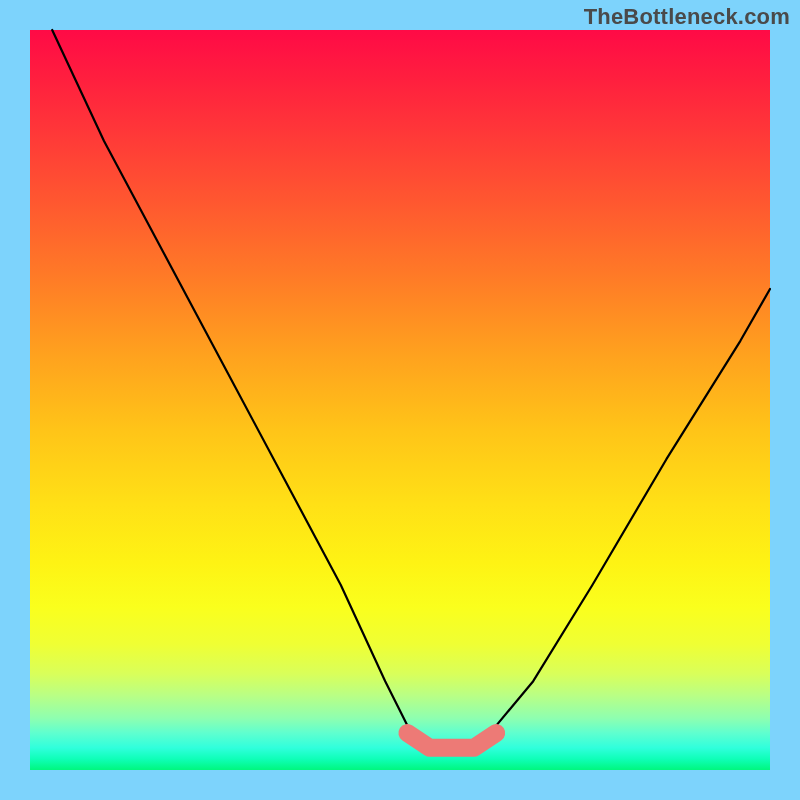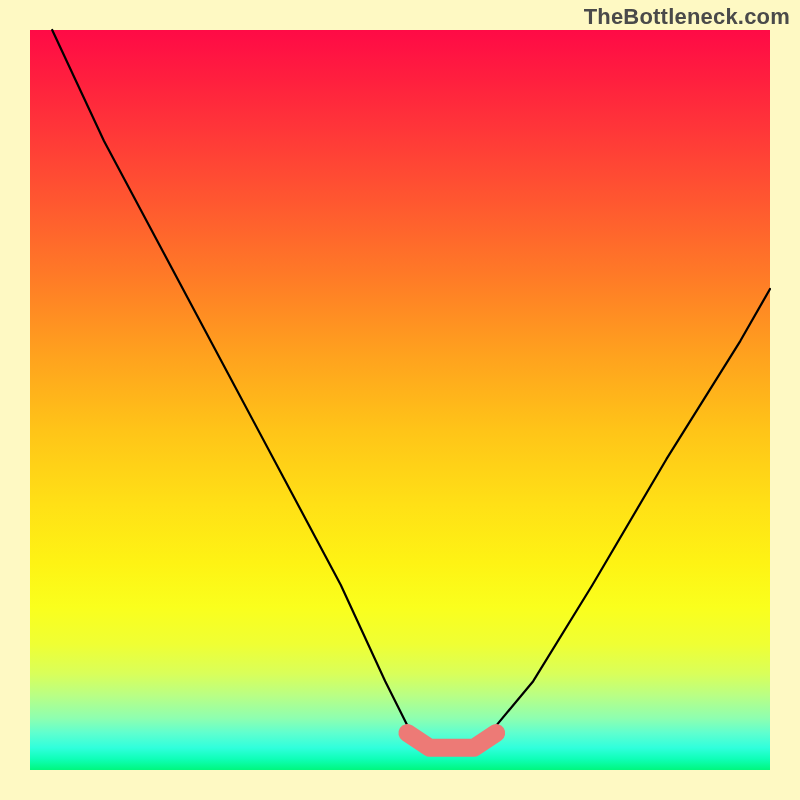--- a/index.html
+++ b/index.html
@@ -8,21 +8,21 @@
     width: 800px;
     height: 800px;
     background: #000;
     font-family: Arial, Helvetica, sans-serif;
     overflow: hidden;
   }
   .frame {
     position: relative;
     width: 800px;
     height: 800px;
-    background: #fef9c3;
+    background: #7dd3fc;
   }
   .watermark {
     position: absolute;
     top: 4px;
     right: 10px;
     color: #4a4a4a;
     font-size: 22px;
     font-weight: 600;
     letter-spacing: 0.2px;
     z-index: 10;

